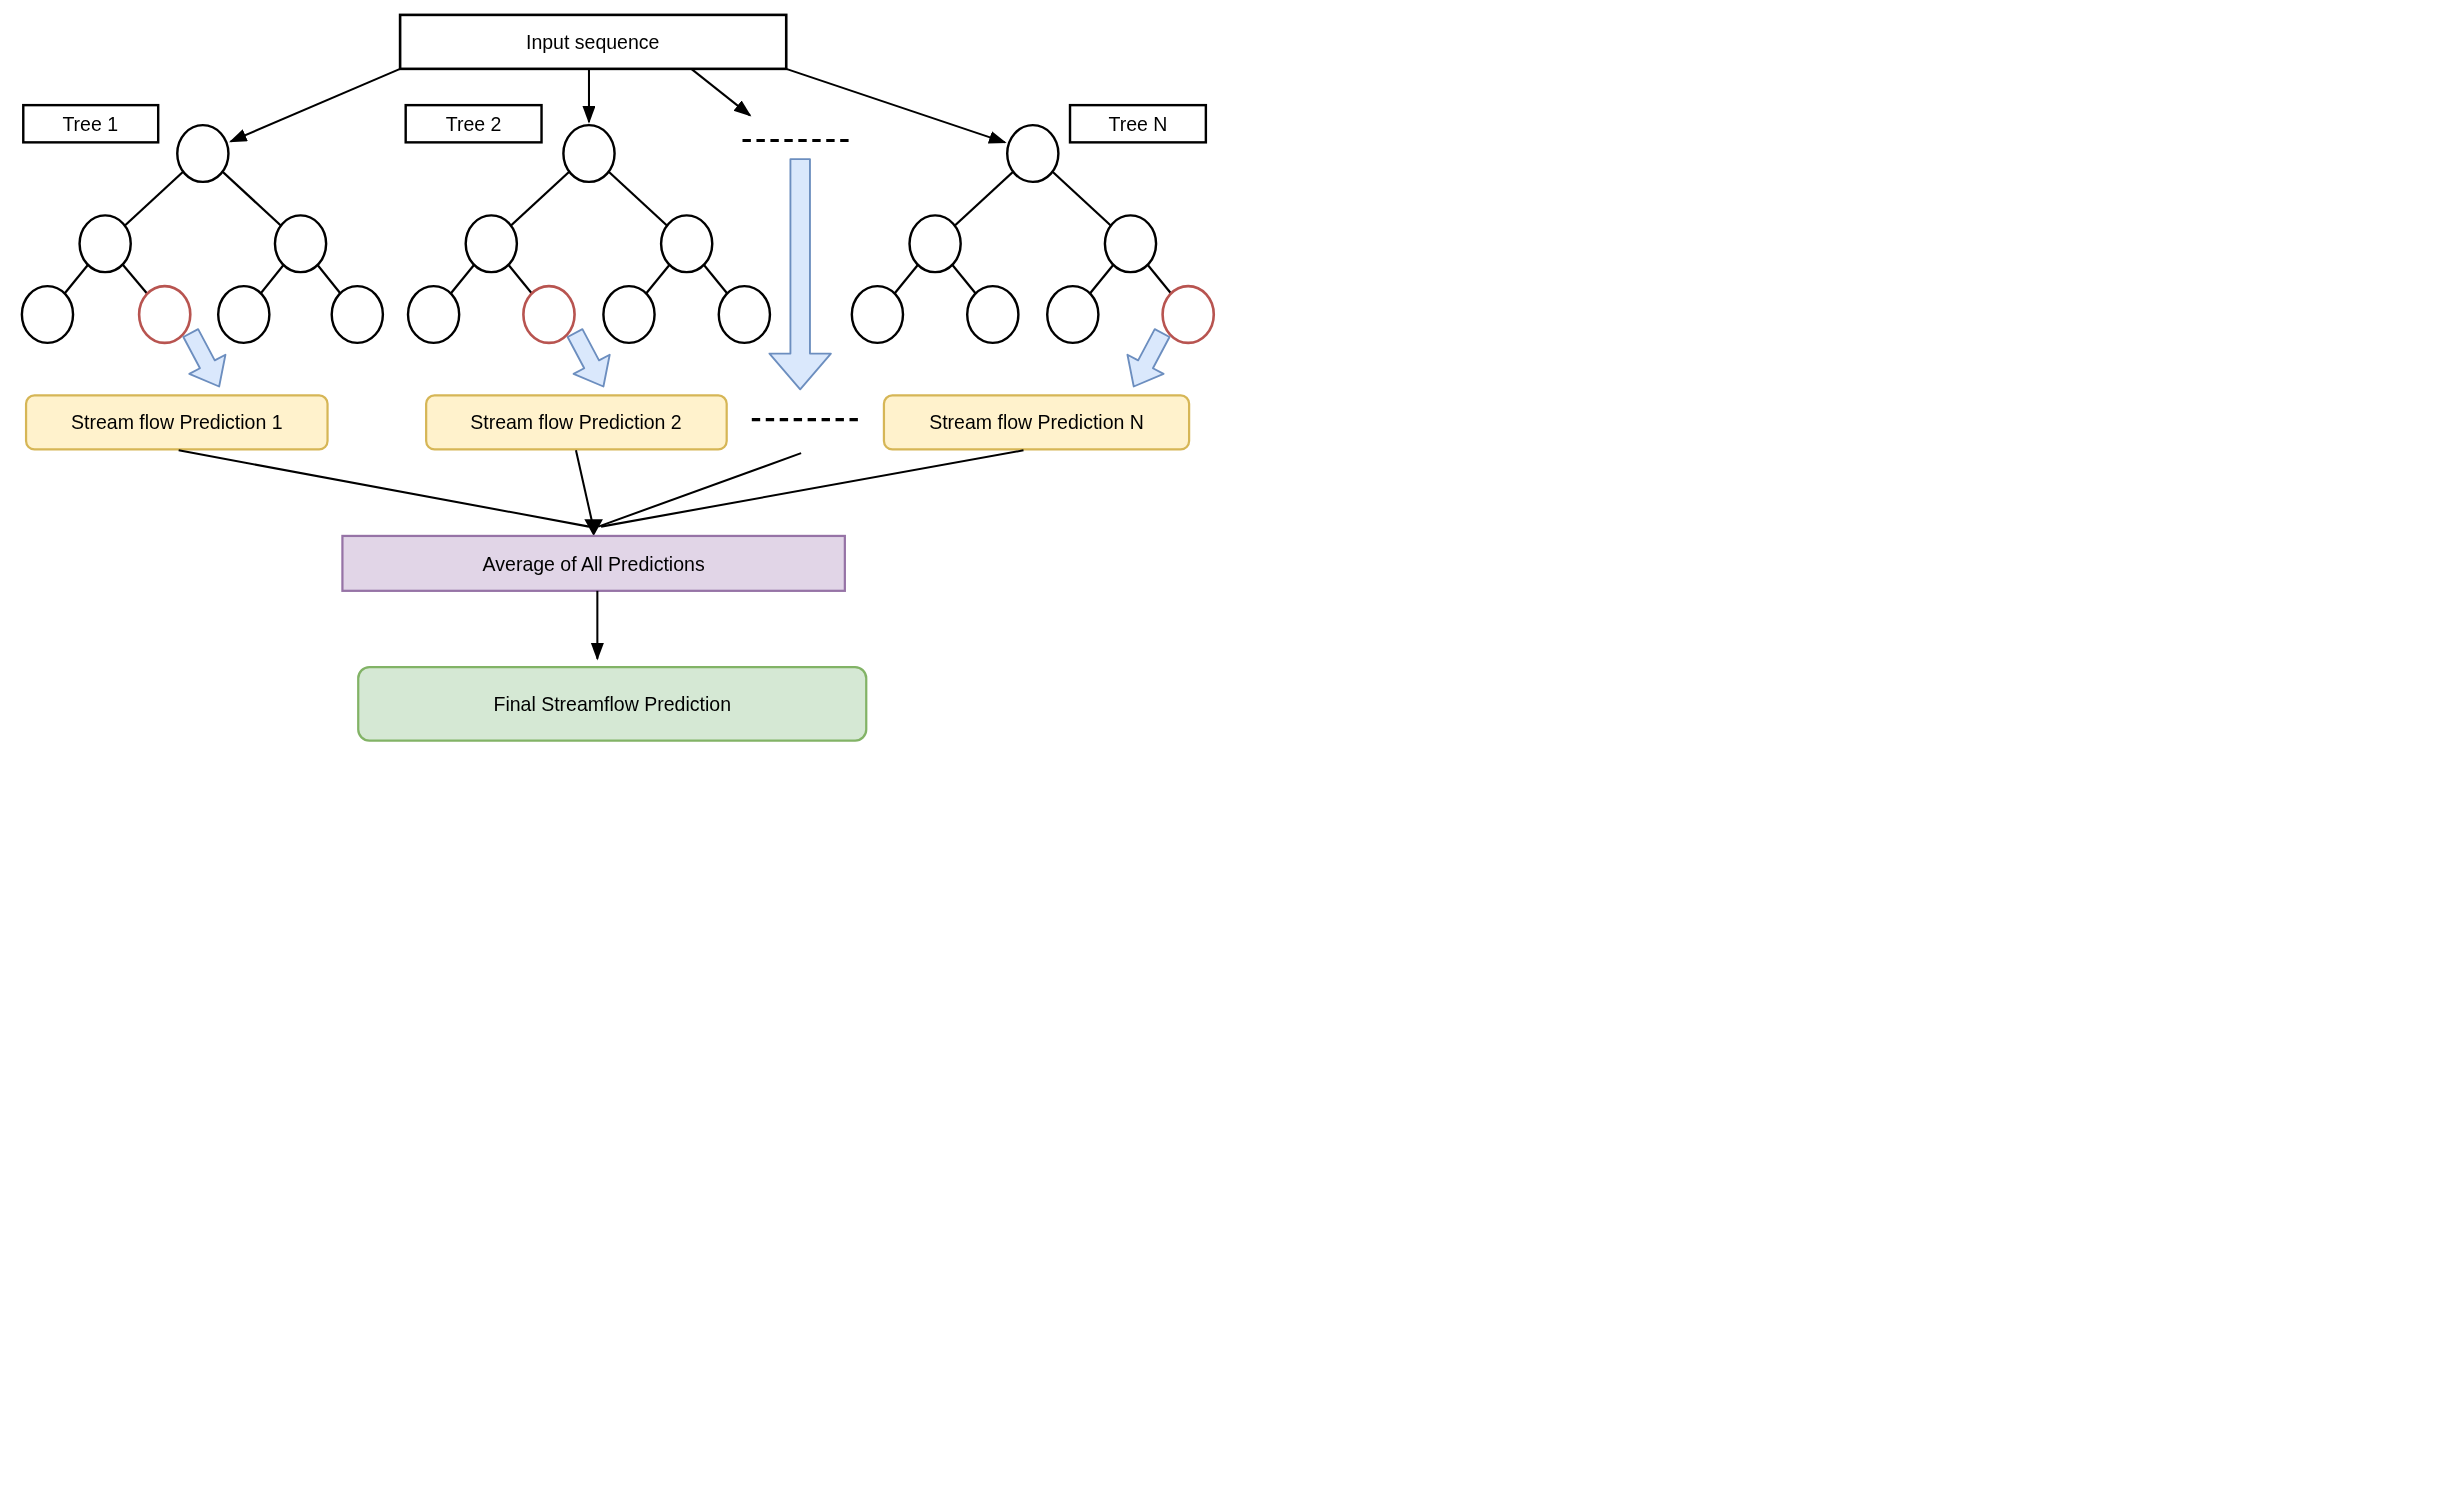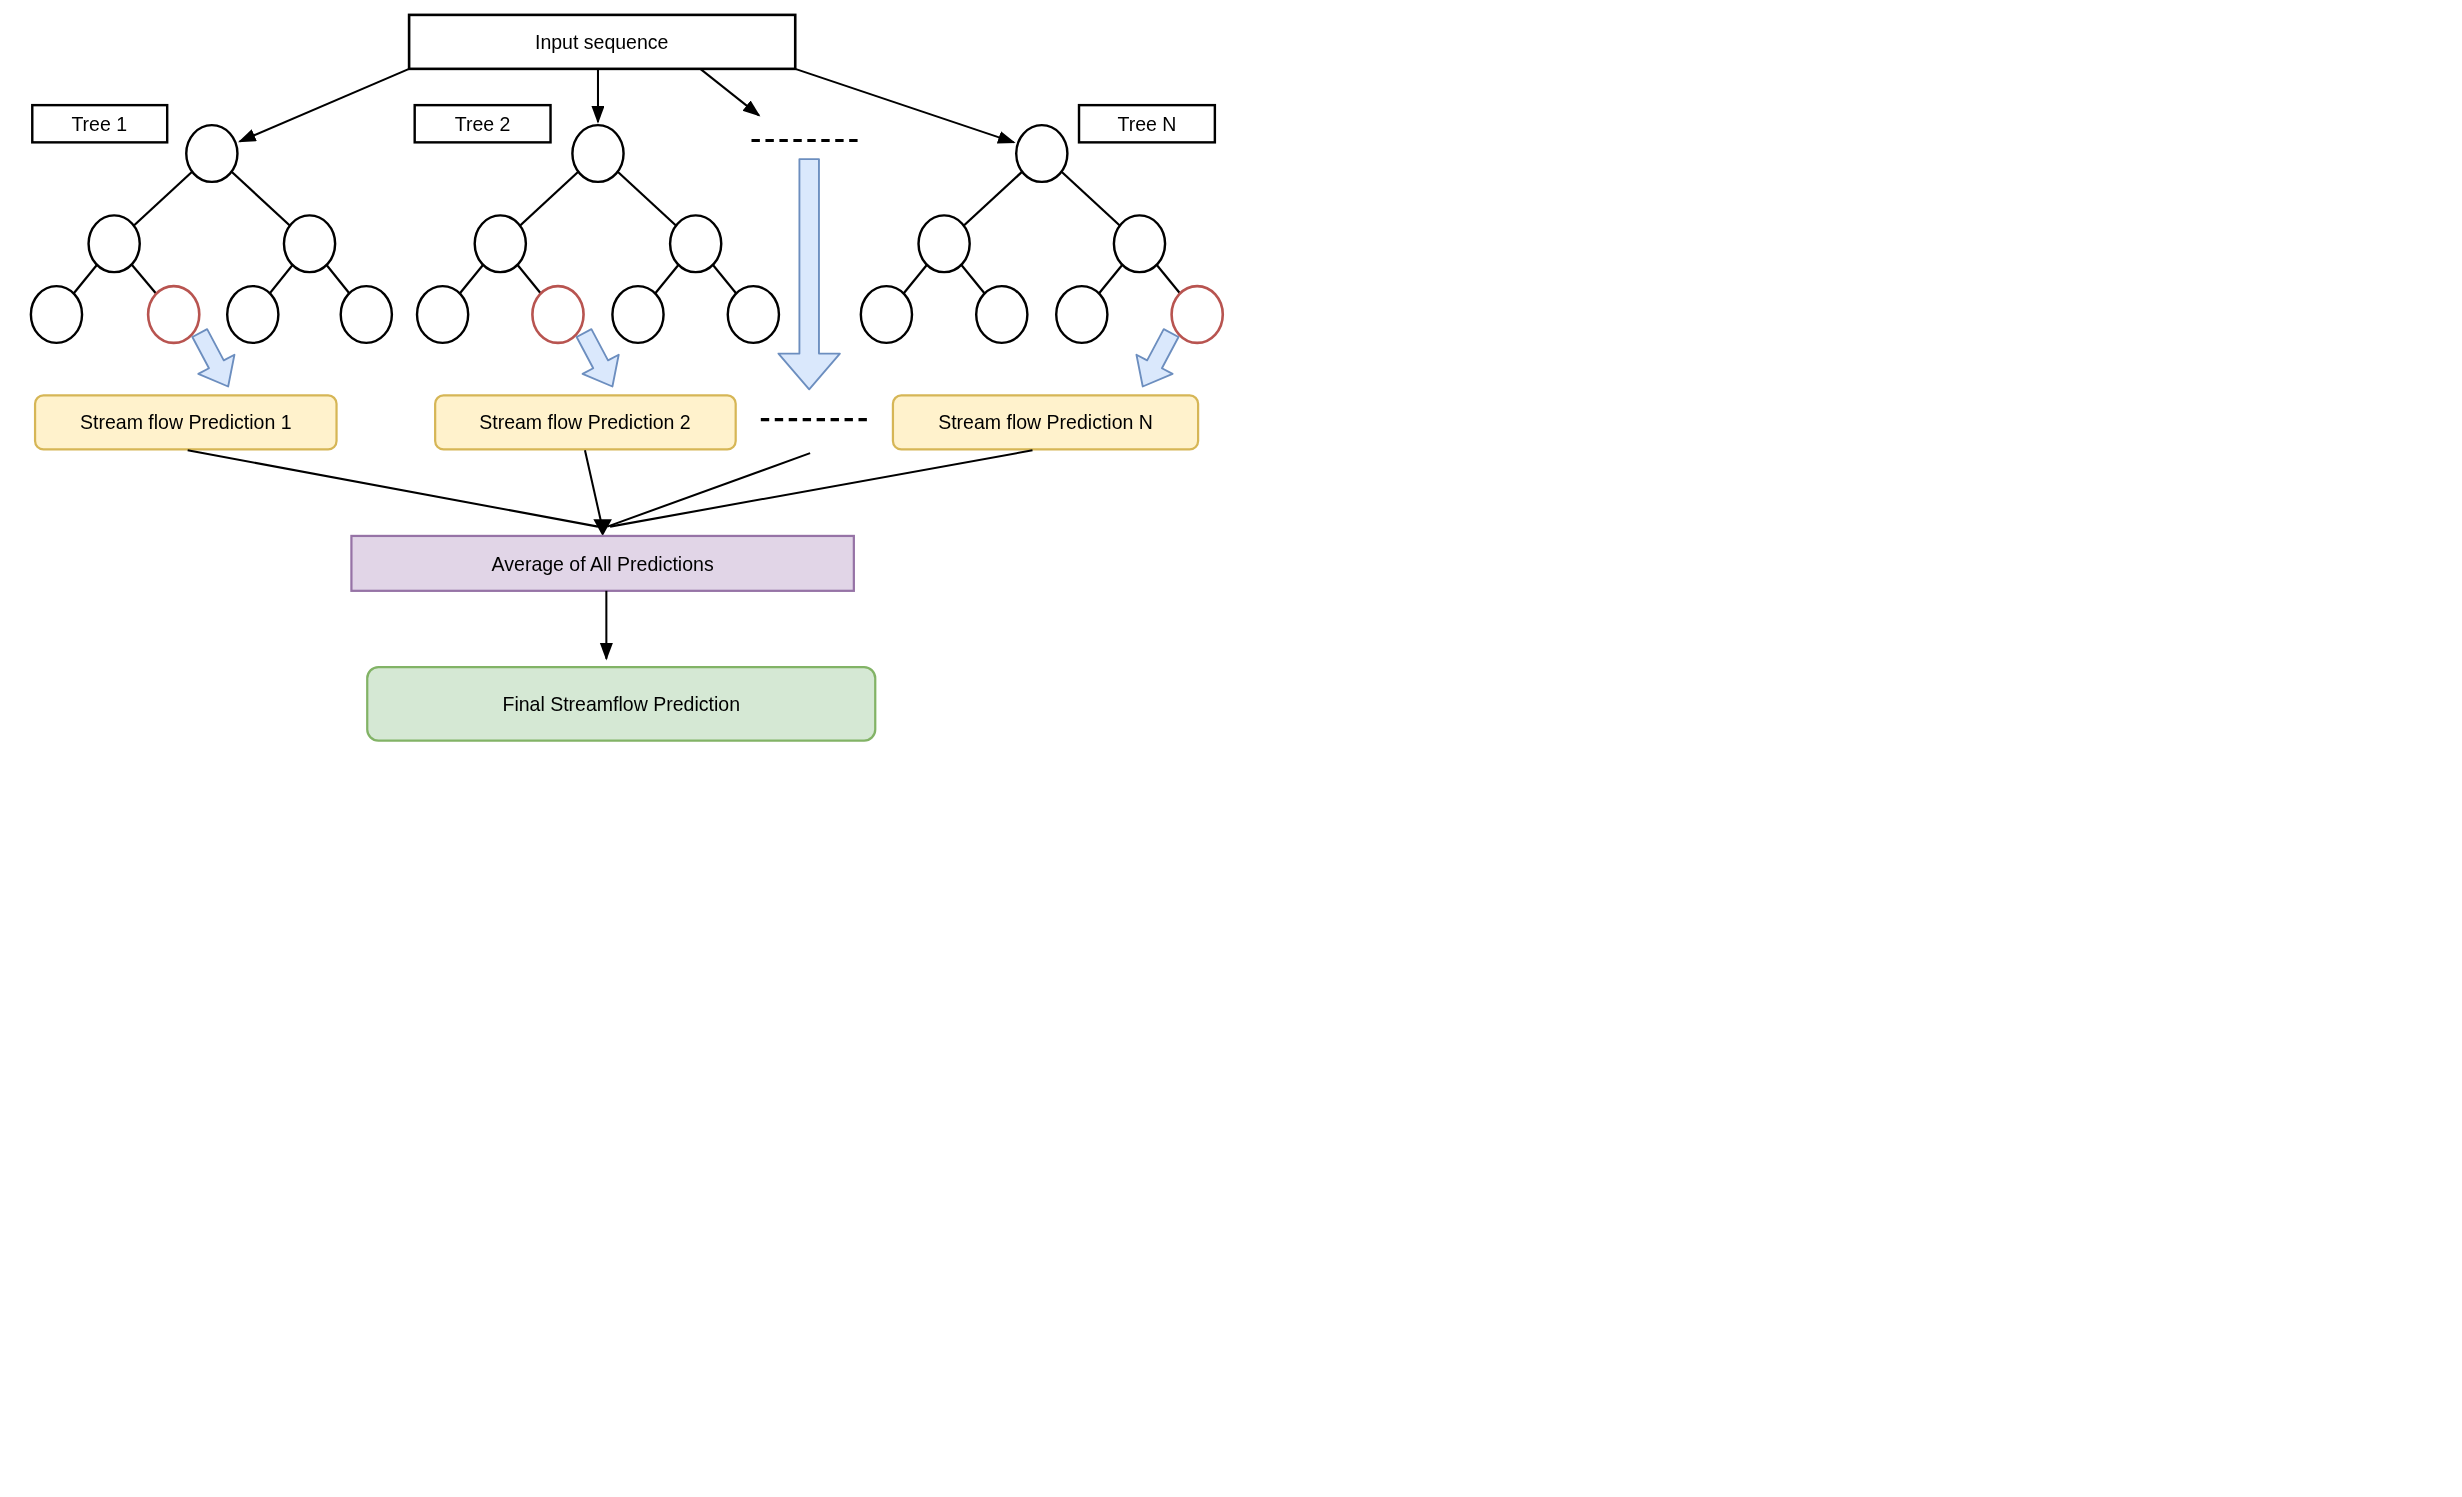--- a/index.html
+++ b/index.html
@@ -1,16 +1,16 @@
 <!DOCTYPE html>
 <html style="font-size:15px"><head>
 <meta charset="utf-8">
 <style>
   html,body { margin:0; padding:0; background:#ffffff; }
-  .canvas { width:1231px; height:749px; background:#ffffff;margin-left:9px; }
+  .canvas { width:1231px; height:749px; background:#ffffff; }
   svg { display:block; width:100%; height:100%; }
 
   .lbl { font-family:"Liberation Sans", sans-serif; font-size:21px; fill:#000000; }
   .edge { stroke:#000000; stroke-width:2.4; fill:none; }
   .arrowline { stroke:#000000; stroke-width:2.2; fill:none; }
   .dashedline { stroke:#000000; stroke-width:3.4; fill:none; stroke-dasharray:9 6; }
   .node { fill:#ffffff; stroke:#000000; stroke-width:2.6; }
   .node-red { stroke:#b85450; stroke-width:2.8; }
   .labelbox { fill:#ffffff; stroke:#000000; stroke-width:2.6; }
   .inputbox { fill:#ffffff; stroke:#000000; stroke-width:2.8; }

